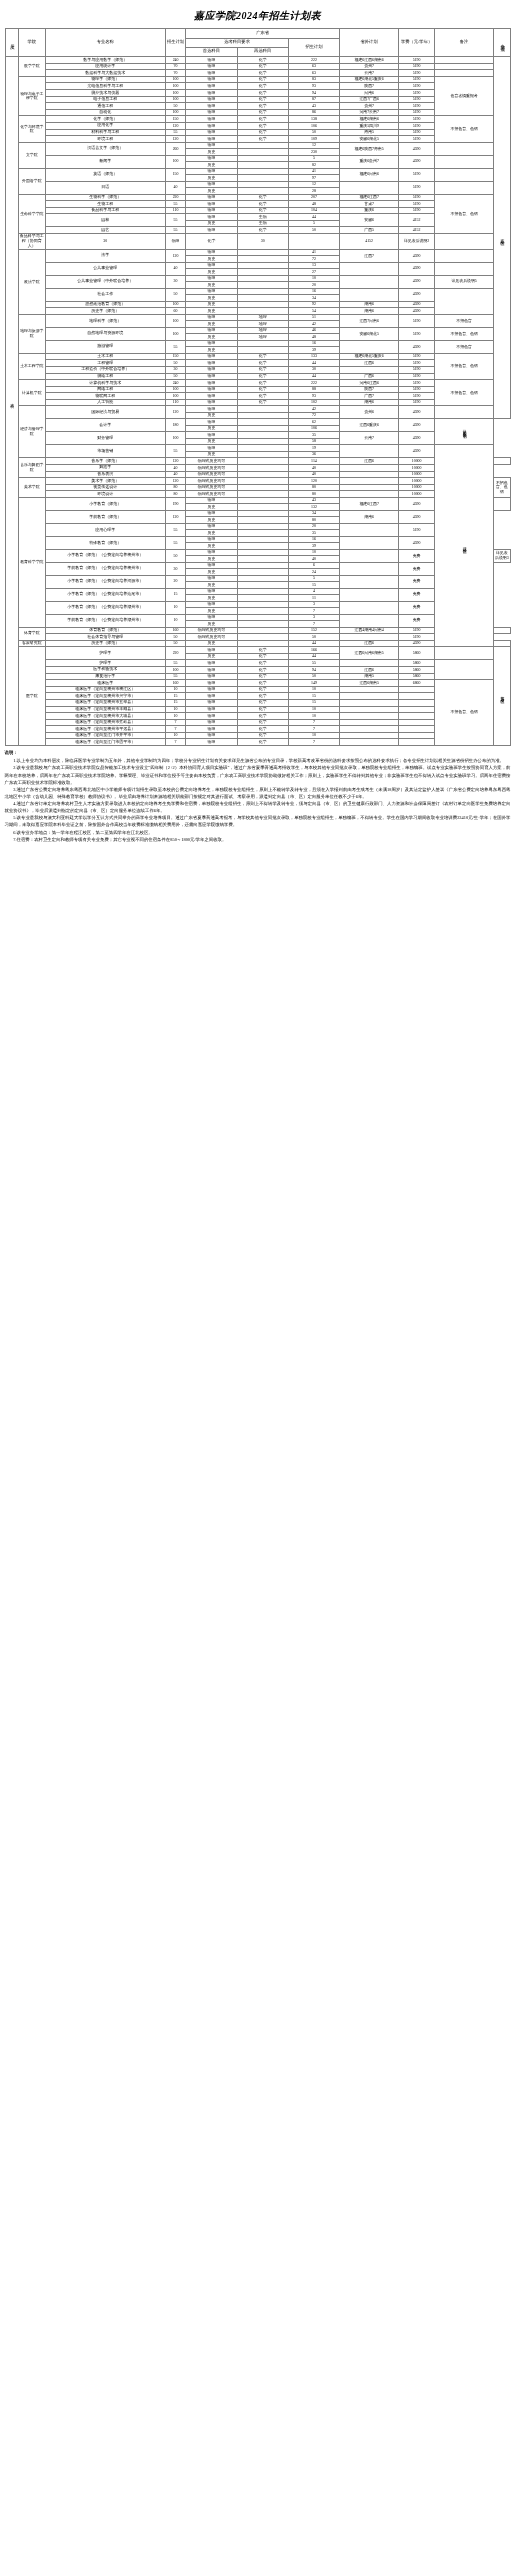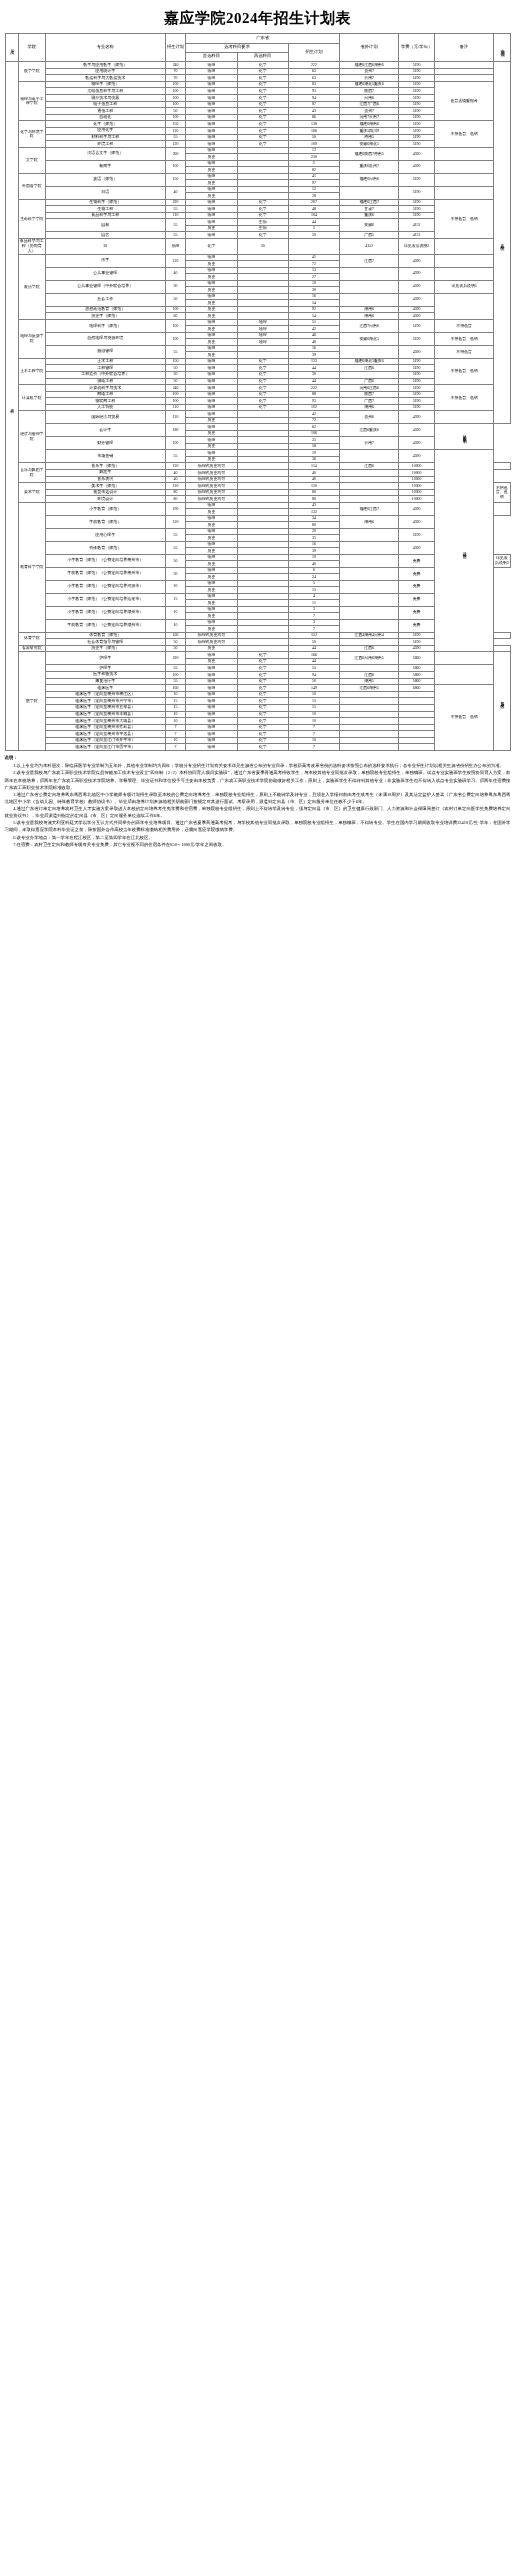--- a/index.html
+++ b/index.html
@@ -7,21 +7,21 @@
   body{
     font-family:"Liberation Serif","DejaVu Serif",serif;
     color:#000;
     width:515px;
     -webkit-font-smoothing:none;
   }
   #page{width:515px;min-height:3091px;position:relative;background:#fff;padding:0;box-sizing:border-box;}
   .title-wrap{text-align:center;padding:9.3px 0 5.2px 0;}
   .title{
     font-family:"Liberation Serif","DejaVu Serif",serif;
-    font-weight:bold;font-size:15px;letter-spacing:0.5px;
+    font-weight:bold;font-size:10px;letter-spacing:0.5px;font-style:italic;
   }
   table.plan{
     border-collapse:collapse;
     width:506px;
     margin:0 auto;
     table-layout:fixed;
     font-size:3.9px;
     line-height:1.15;
   }
   table.plan th, table.plan td{

